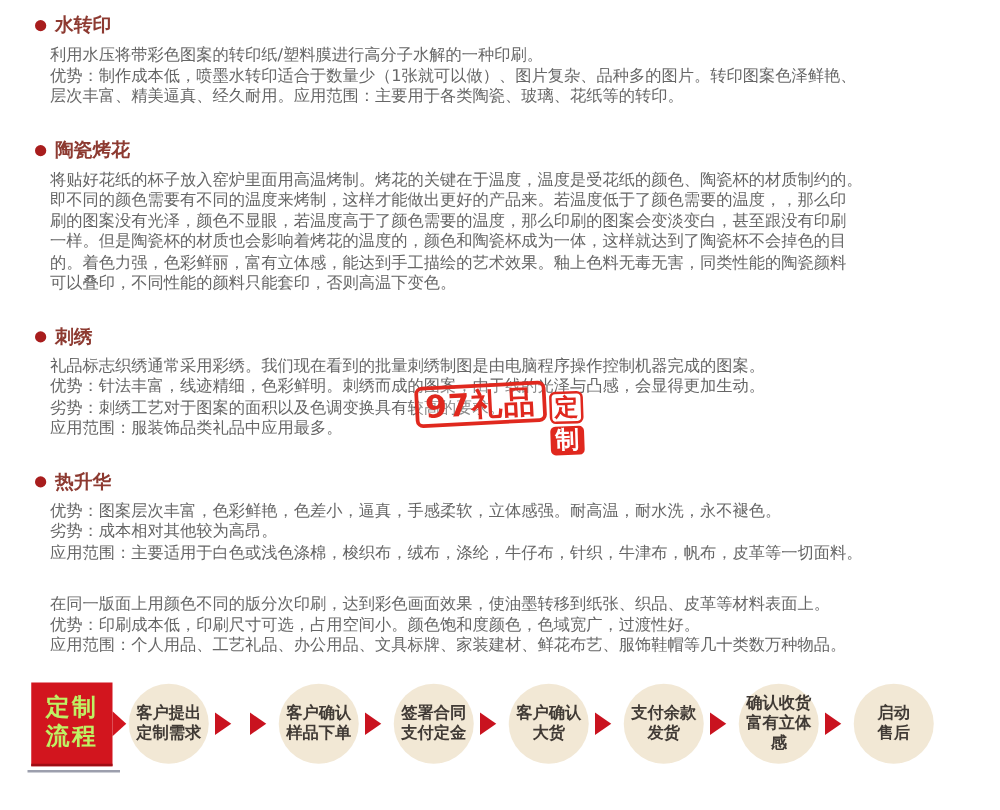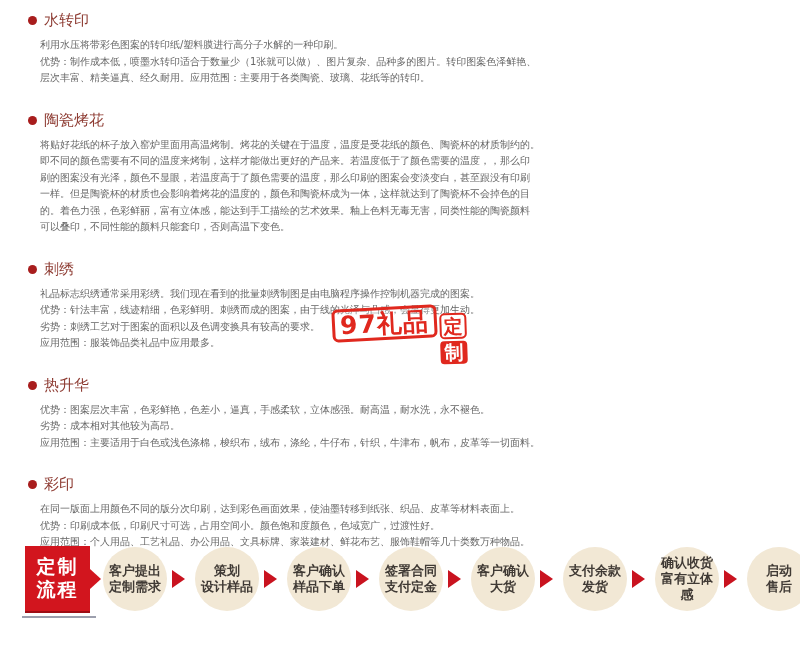--- a/index.html
+++ b/index.html
@@ -12,26 +12,26 @@
   }
   .content { padding:12px 14px 0 28px; }
 
   .sec { margin-bottom:25px; }
   .sec-head { display:flex; align-items:center; gap:7px; margin-bottom:8px; }
   .bullet {
     width:9px; height:9px; border-radius:50%;
     background:var(--bullet_red); flex:0 0 auto;
   }
   .sec-title {
-    margin:0; font-size:15px; font-weight:normal;
+    margin:0; font-size:15px; font-weight:bold;
     color:var(--heading_red); line-height:17px;
   }
   .sec-body {
     margin:0 0 0 12px; width:750px;
-    font-size:10px; line-height:16.5px;
+    font-size:13px; line-height:16.5px;
     color:var(--body_gray);
     white-space:pre-line;
   }
 
   
   .watermark-box {
     position:absolute; left:332px; top:307px;
     transform:rotate(-3deg);
     color:var(--watermark_red);
     border:3px solid var(--watermark_red);
@@ -57,21 +57,21 @@
 
   
   .flow {
     position:absolute; left:25px; top:546px; right:0;
     display:flex; align-items:center; height:66px;
   }
   .flow-box {
     position:relative; width:65px; height:65px;
     background:var(--flow_red);
     border-bottom:2px solid #9e0d14;
-    color:#ffffff; font-weight:bold; font-size:19px; line-height:23px;
+    color:#bef264; font-weight:bold; font-size:19px; line-height:23px;
     letter-spacing:2px; text-align:center;
     display:flex; align-items:center; justify-content:center;
     white-space:pre-line; flex:0 0 auto;
   }
   .flow-box-tip {
     position:absolute; left:65px; top:50%; transform:translateY(-50%);
     width:0; height:0;
     border:10px solid transparent; border-left:11px solid var(--flow_red);
   }
   .flow-steps { display:flex; align-items:center; margin-left:13px; }
@@ -137,24 +137,20 @@
     <div class="sec-head">
       <span class="bullet"></span>
       <h2 class="sec-title">热升华</h2>
     </div>
     <p class="sec-body">优势：图案层次丰富，色彩鲜艳，色差小，逼真，手感柔软，立体感强。耐高温，耐水洗，永不褪色。
 劣势：成本相对其他较为高昂。
 应用范围：主要适用于白色或浅色涤棉，梭织布，绒布，涤纶，牛仔布，针织，牛津布，帆布，皮革等一切面料。</p>
   </section>
 
   <section class="sec">
-    <div class="sec-head">
-      <span class="bullet"></span>
-      <h2 class="sec-title">彩印</h2>
-    </div>
     <p class="sec-body">在同一版面上用颜色不同的版分次印刷，达到彩色画面效果，使油墨转移到纸张、织品、皮革等材料表面上。
 优势：印刷成本低，印刷尺寸可选，占用空间小。颜色饱和度颜色，色域宽广，过渡性好。
 应用范围：个人用品、工艺礼品、办公用品、文具标牌、家装建材、鲜花布艺、服饰鞋帽等几十类数万种物品。</p>
   </section>
 
 </div>
 
 <div class="watermark-box">97礼品</div>
 <div class="watermark-seal">
   <span class="seal-top">定</span>
@@ -162,22 +158,20 @@
 </div>
 
 <div class="flow">
   <div class="flow-box">定制
 流程</div>
   <span class="flow-box-tip"></span>
   <div class="flow-steps">
     <div class="step-circle">客户提出
 定制需求</div>
     <span class="flow-arrow"></span>
-    <div class="step-circle">策划
-设计样品</div>
     <span class="flow-arrow"></span>
     <div class="step-circle">客户确认
 样品下单</div>
     <span class="flow-arrow"></span>
     <div class="step-circle">签署合同
 支付定金</div>
     <span class="flow-arrow"></span>
     <div class="step-circle">客户确认
 大货</div>
     <span class="flow-arrow"></span>

